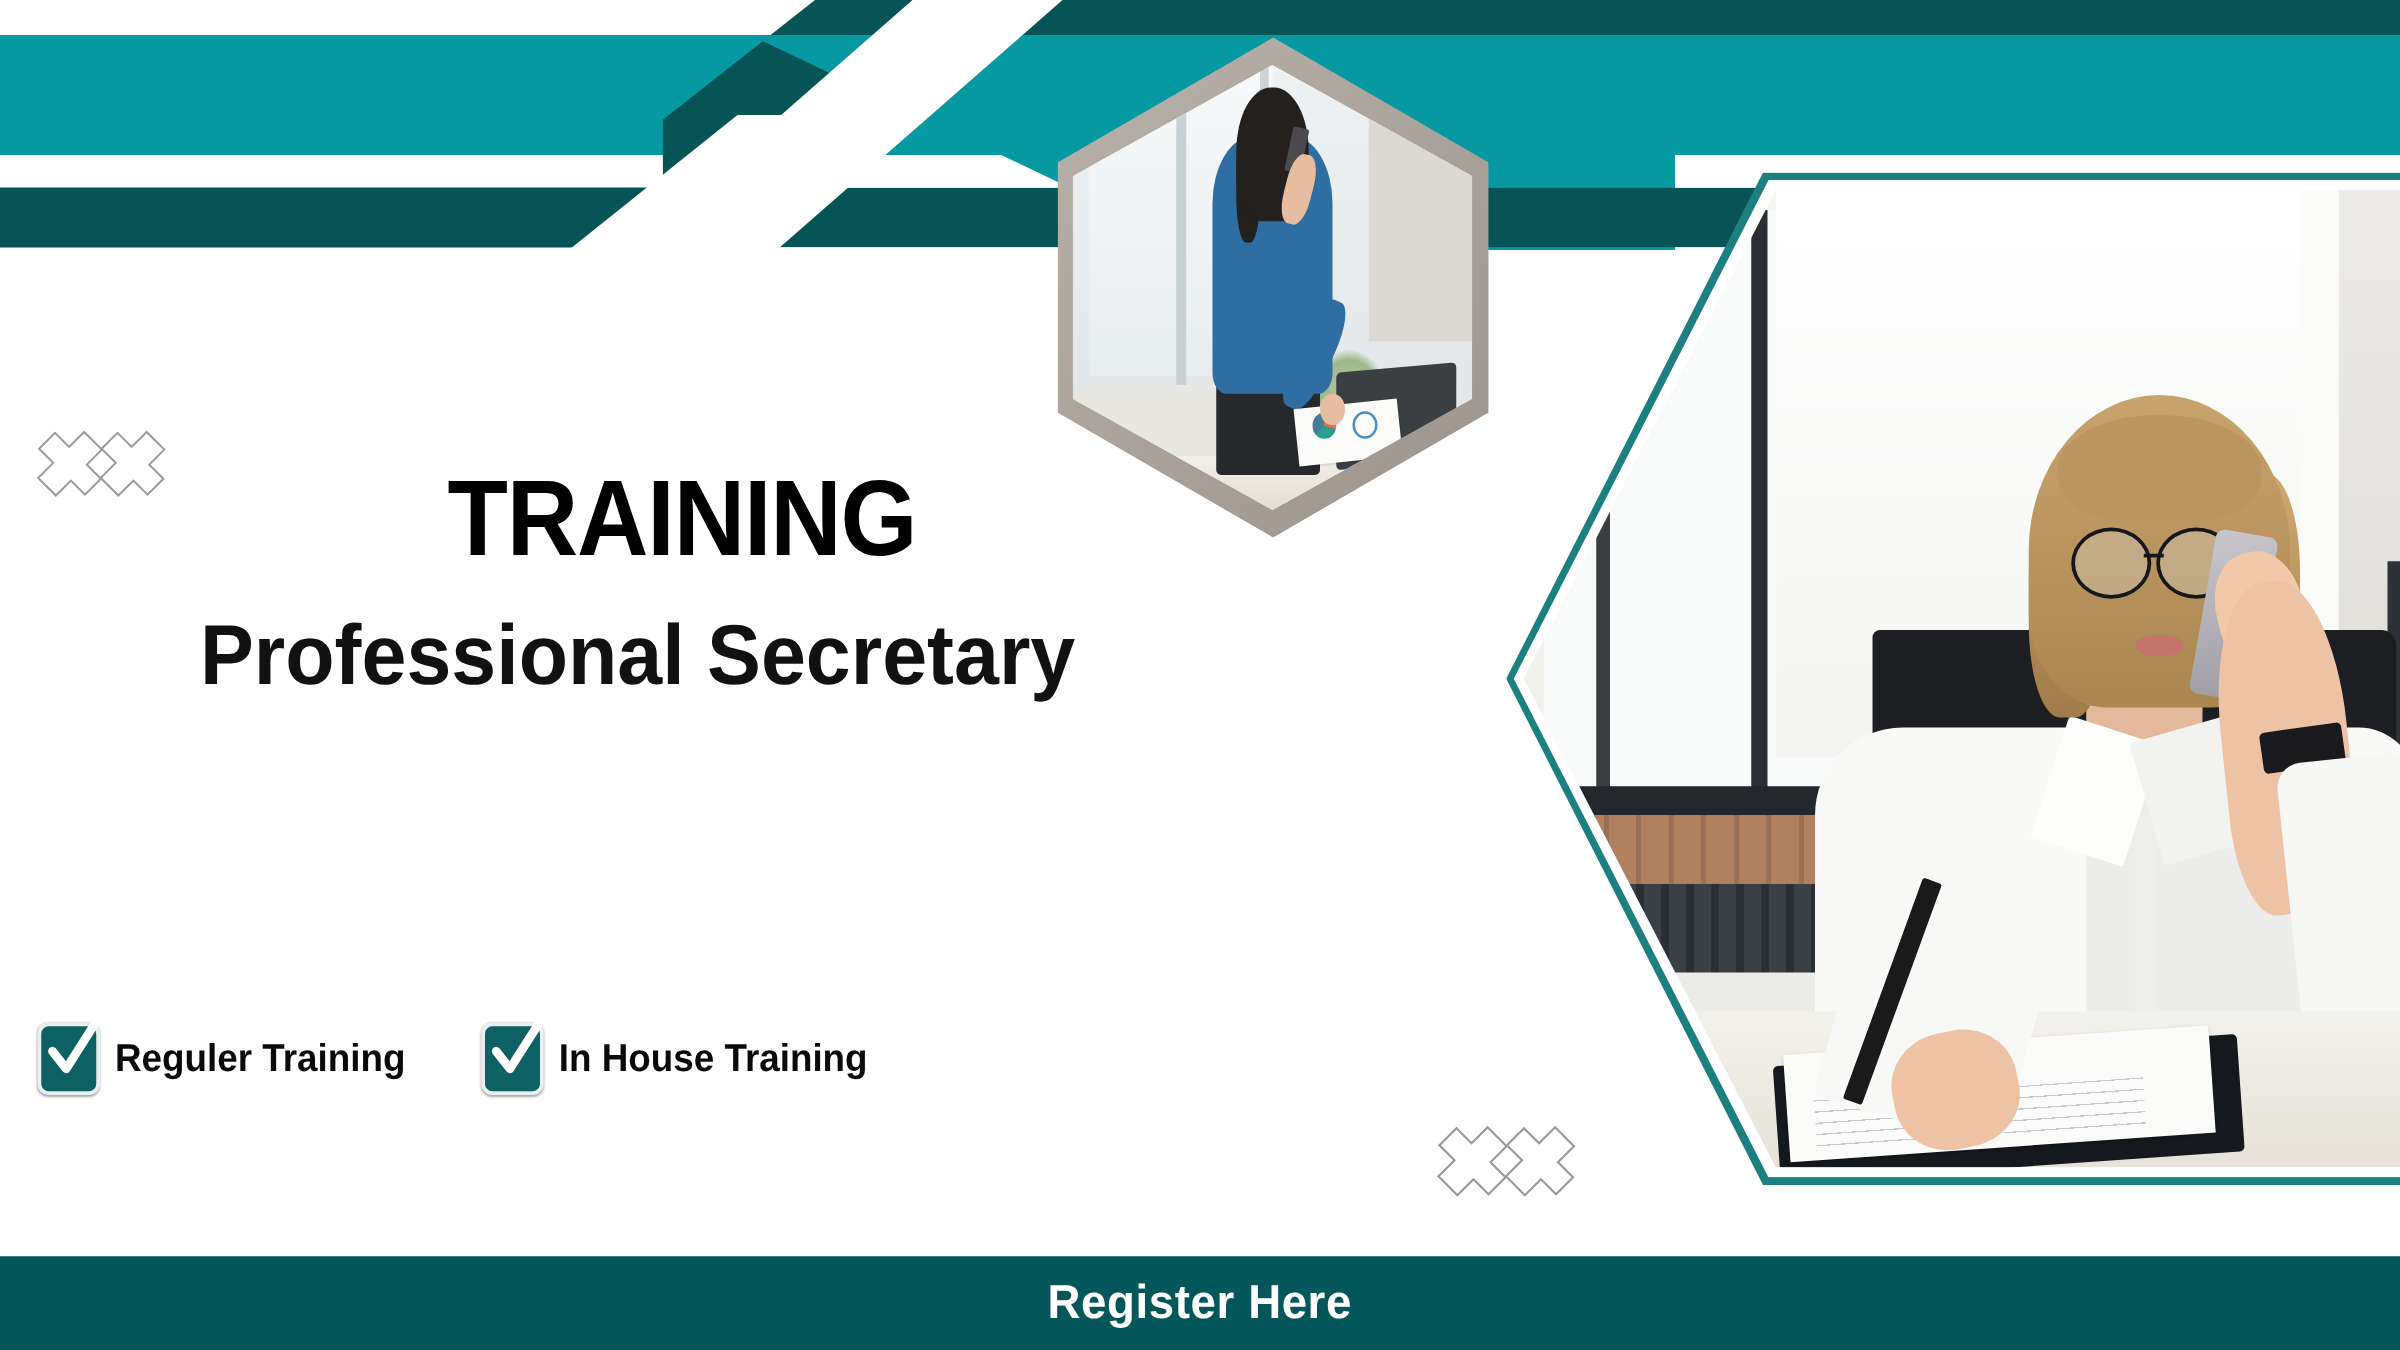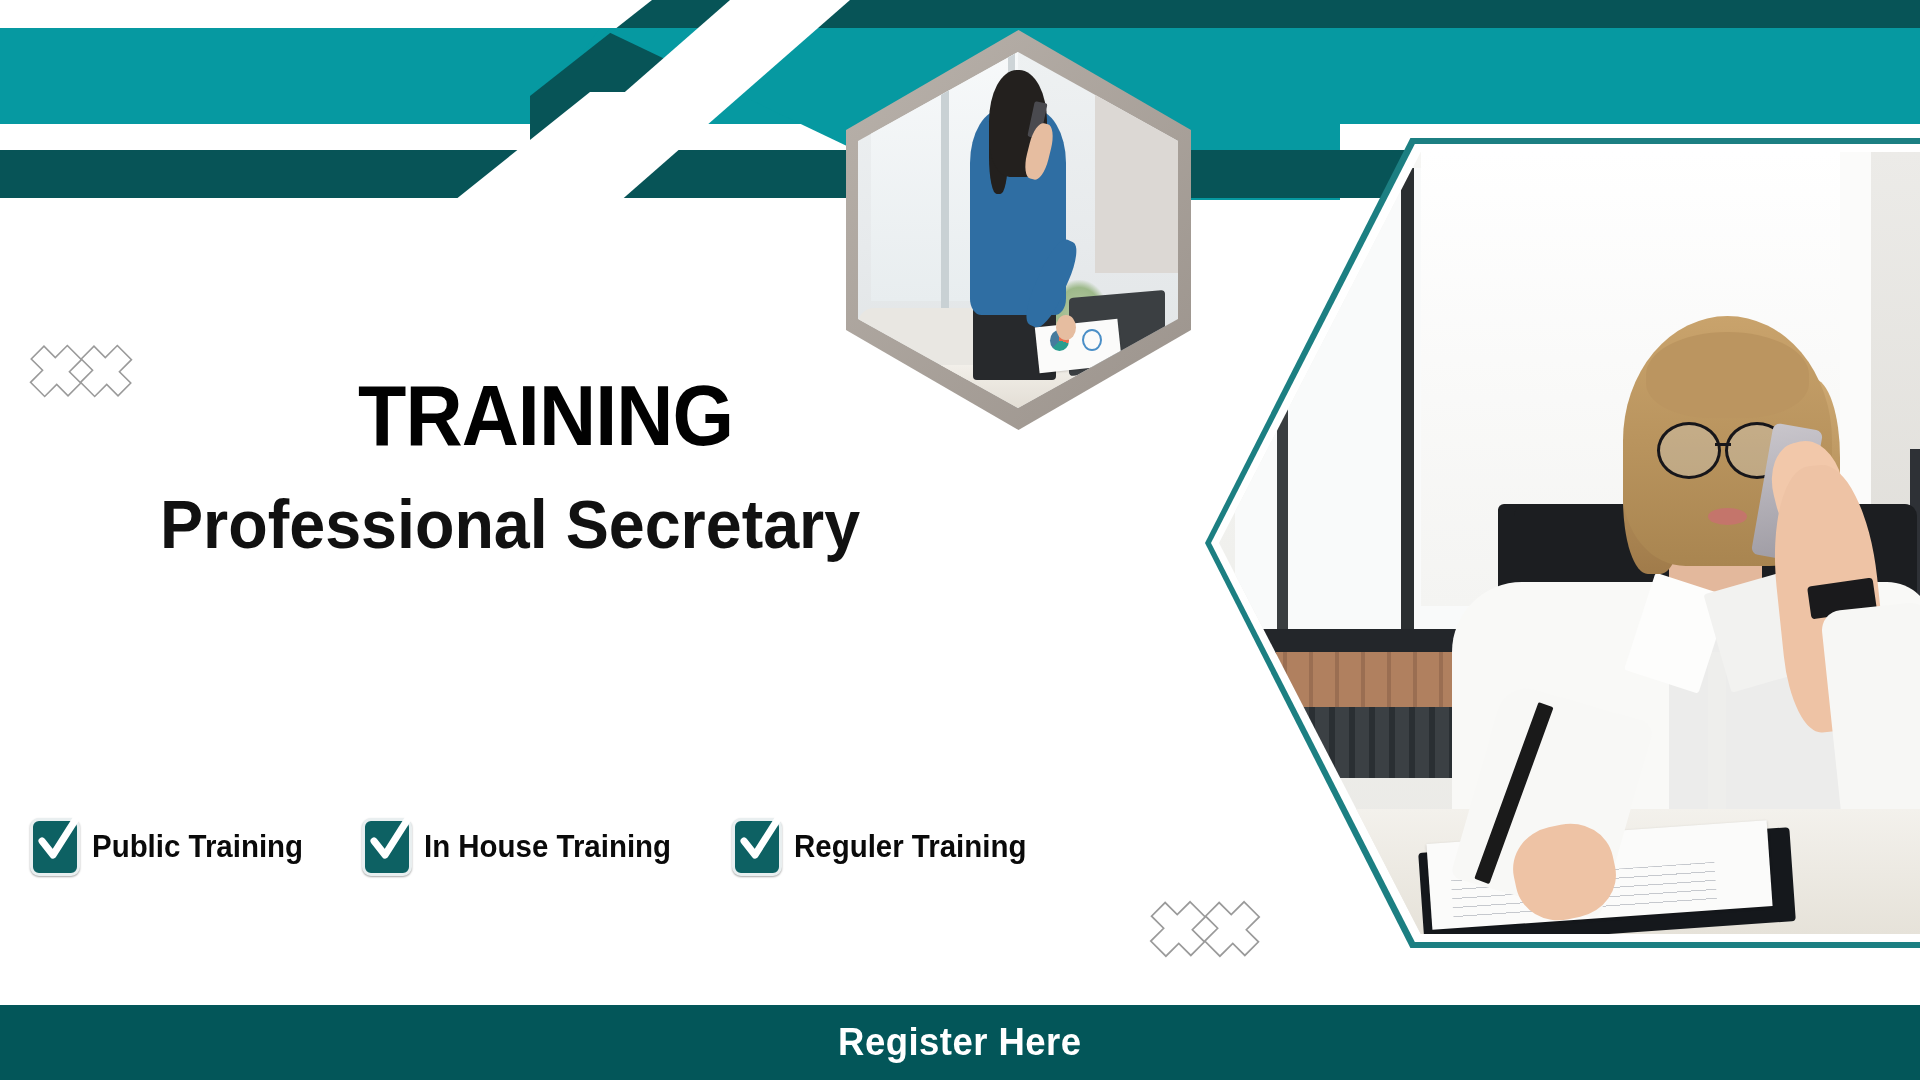--- a/index.html
+++ b/index.html
@@ -322,47 +322,39 @@
     <svg width="60" height="62" viewBox="0 0 56 58" style="margin-left:-6px">
       <path d="M18 3 L38 3 L38 20 L54 20 L54 38 L38 38 L38 55 L18 55 L18 38 L2 38 L2 20 L18 20 Z" fill="none" stroke="#9a9a9a" stroke-width="1.6" transform="rotate(45 28 29)"></path>
     </svg>
   </div>
 
   <div class="title-main">TRAINING</div>
   <div class="title-sub">Professional Secretary</div>
 
   <div class="features">
 
+
     <div class="feature">
       <span class="cbx">
         <svg viewBox="0 0 54 62">
           <path d="M10 32 L21 46 L49 2" fill="none" stroke="#ffffff" stroke-width="7" stroke-linecap="round" stroke-linejoin="round"></path>
         </svg>
       </span>
-      <span class="feature-label">Public Training</span>
+      <span class="feature-label">Reguler Training</span>
     </div>
 
     <div class="feature">
       <span class="cbx">
         <svg viewBox="0 0 54 62">
           <path d="M10 32 L21 46 L49 2" fill="none" stroke="#ffffff" stroke-width="7" stroke-linecap="round" stroke-linejoin="round"></path>
         </svg>
       </span>
       <span class="feature-label">In House Training</span>
     </div>
 
-    <div class="feature">
-      <span class="cbx">
-        <svg viewBox="0 0 54 62">
-          <path d="M10 32 L21 46 L49 2" fill="none" stroke="#ffffff" stroke-width="7" stroke-linecap="round" stroke-linejoin="round"></path>
-        </svg>
-      </span>
-      <span class="feature-label">Reguler Training</span>
-    </div>
-
   </div>
 
   <div class="footer">
     <div class="footer-inner">
       <span class="footer-cta">Register Here</span>
     </div>
   </div>
 
 </div>
 

